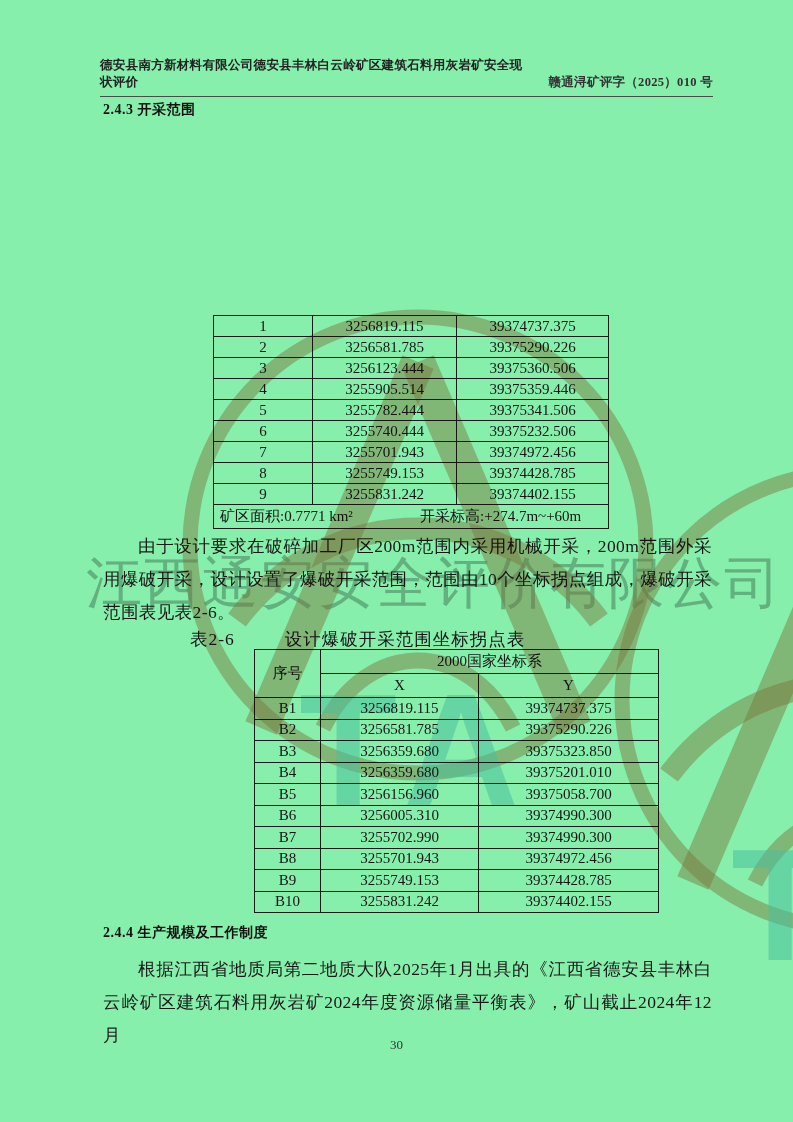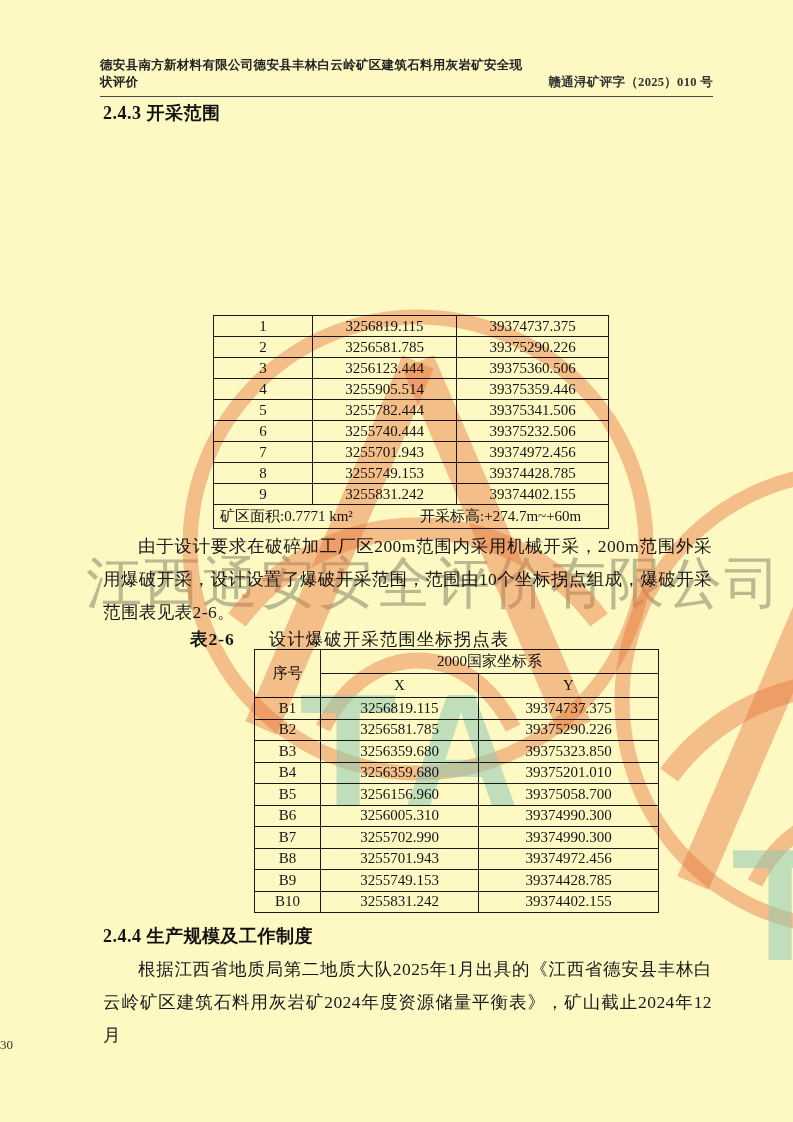--- a/index.html
+++ b/index.html
@@ -1,37 +1,37 @@
 <!DOCTYPE html>
 <html><head>
 <meta charset="utf-8">
 <style>
   html,body{margin:0;padding:0;background:#e8e8e8;}
   #page{
     position:relative;
     width:793px;height:1122px;
     margin:0 auto;
-    background:#fef9c3;
+    background:#86efac;
     overflow:hidden;
     font-family:"Liberation Serif","DejaVu Serif",serif;
     color:#1c1c1c;
   }
   
   .hdr{
     position:absolute;top:57px;left:100px;right:80px;
     display:flex;justify-content:space-between;align-items:flex-end;
     font-size:12.5px;font-weight:bold;letter-spacing:.3px;
     padding-bottom:5px;border-bottom:1px solid #4a4a4a;
     color:#222;
   }
   .hdr .doc-no{white-space:nowrap;margin-left:14px;font-weight:bold;color:#333;}
   
   .h2{
     position:absolute;left:103px;
-    font-size:18px;font-weight:bold;letter-spacing:.5px;color:#111;
+    font-size:14px;font-weight:bold;letter-spacing:.5px;color:#111;
   }
   .para{
     position:absolute;left:103px;width:609px;
     font-size:17.5px;line-height:33px;text-align:justify;
     text-indent:2em;letter-spacing:.4px;color:#181818;
   }
   
   .caption{
     position:absolute;font-size:17.5px;letter-spacing:1px;color:#151515;
     white-space:nowrap;
@@ -50,21 +50,21 @@
   #tbl5 td{height:20px;}
   #tbl5 tr.tfoot td{height:23px;text-align:left;padding-left:6px;}
   #tbl5 .foot-flex{display:flex;}
   #tbl5 .foot-flex span:first-child{width:200px;}
   #tbl6{left:218px;top:649px;width:404px;margin-left:36px;}
   #tbl6 td,#tbl6 th{height:20.5px;}
   #tbl6 thead th{height:23px;}
   
   .page-num{
     position:absolute;top:1037px;left:0;width:100%;
-    text-align:left;font-size:13px;color:#333;
+    text-align:center;font-size:13px;color:#333;
   }
   
   .wm{
     position:absolute;inset:0;
     pointer-events:none;
     mix-blend-mode:multiply;
     z-index:6;
   }
   .seal{position:absolute;}
   .wm-company{
@@ -148,21 +148,21 @@
             <span>开采标高:+274.7m~+60m</span>
           </span>
         </td>
       </tr>
     </tbody>
   </table>
 
   <div class="para" style="top:530px;">由于设计要求在破碎加工厂区200m范围内采用机械开采，200m范围外采用爆破开采，设计设置了爆破开采范围，范围由10个坐标拐点组成，爆破开采范围表见表2-6。</div>
 
   <div class="caption" style="left:190px;top:627px;">
-    <span class="cap-label" style="margin-right:34px;font-weight:bold;">表2-6</span><span>设计爆破开采范围坐标拐点表</span>
+    <span class="cap-label" style="margin-right:50px;">表2-6</span><span>设计爆破开采范围坐标拐点表</span>
   </div>
 
   <table class="doc" id="tbl6">
     <colgroup>
         <col style="width:66px">
         <col style="width:158px">
         <col style="width:180px">
       </colgroup>
     <thead>
       <tr>

